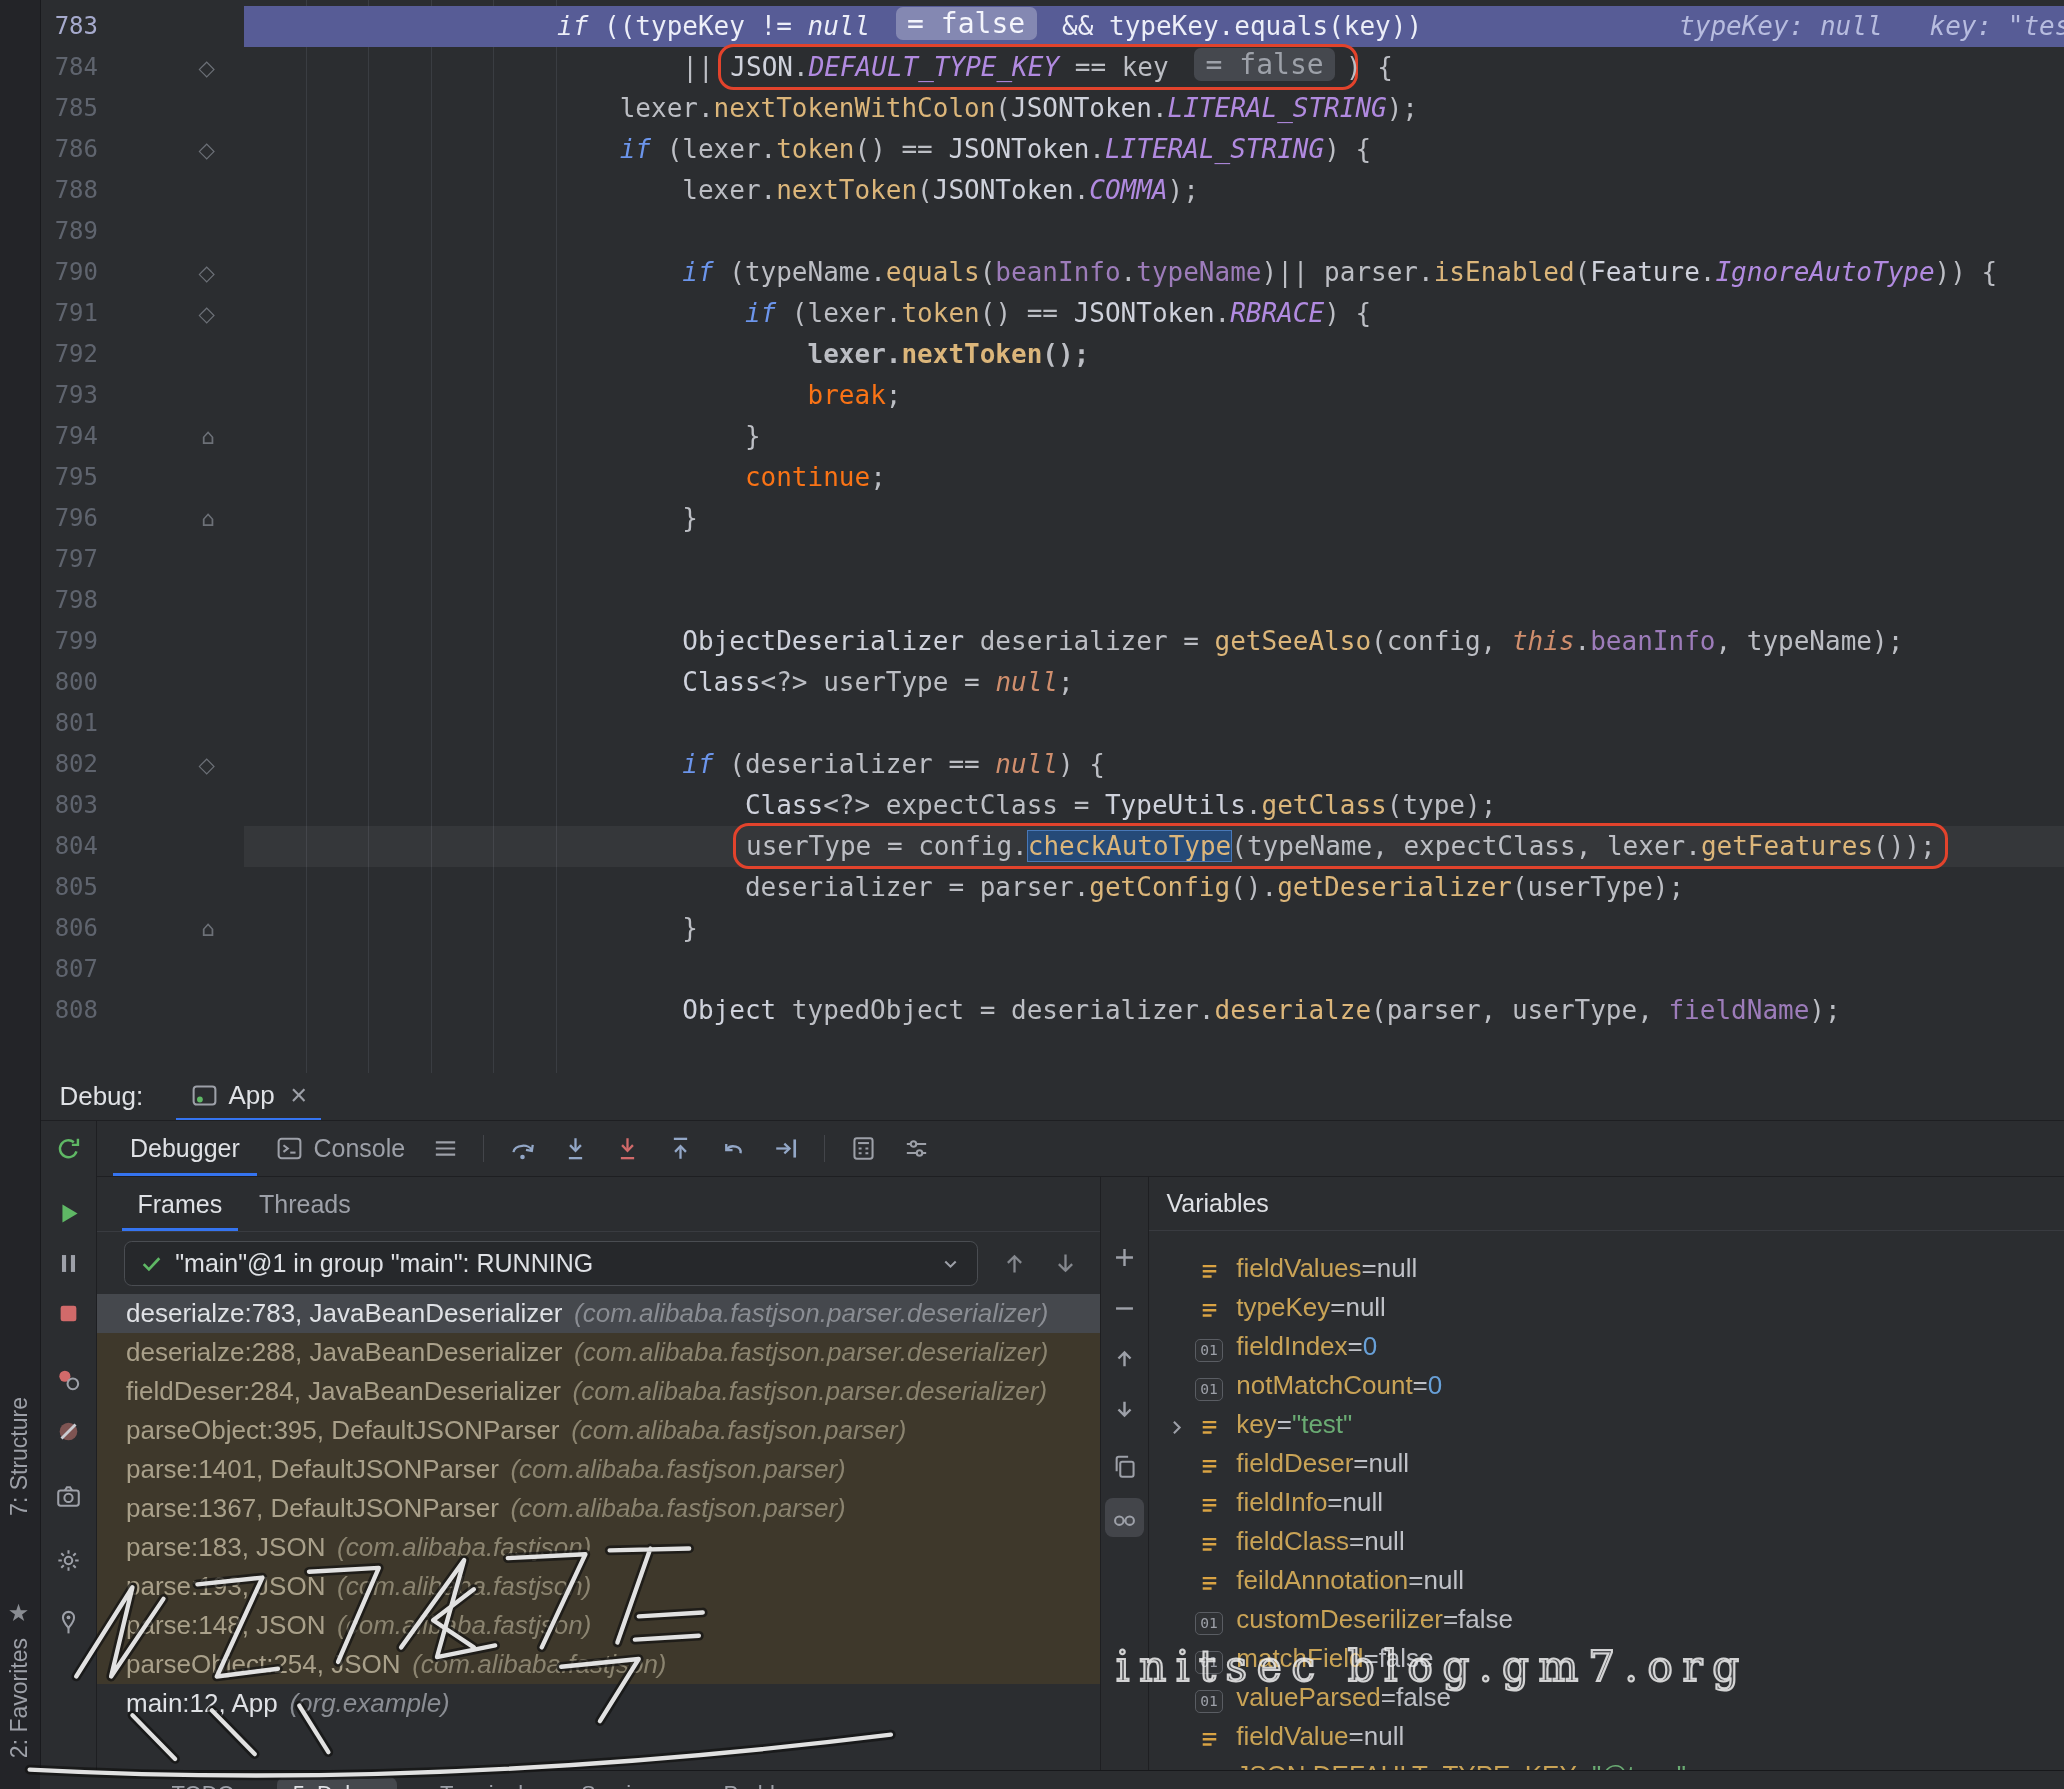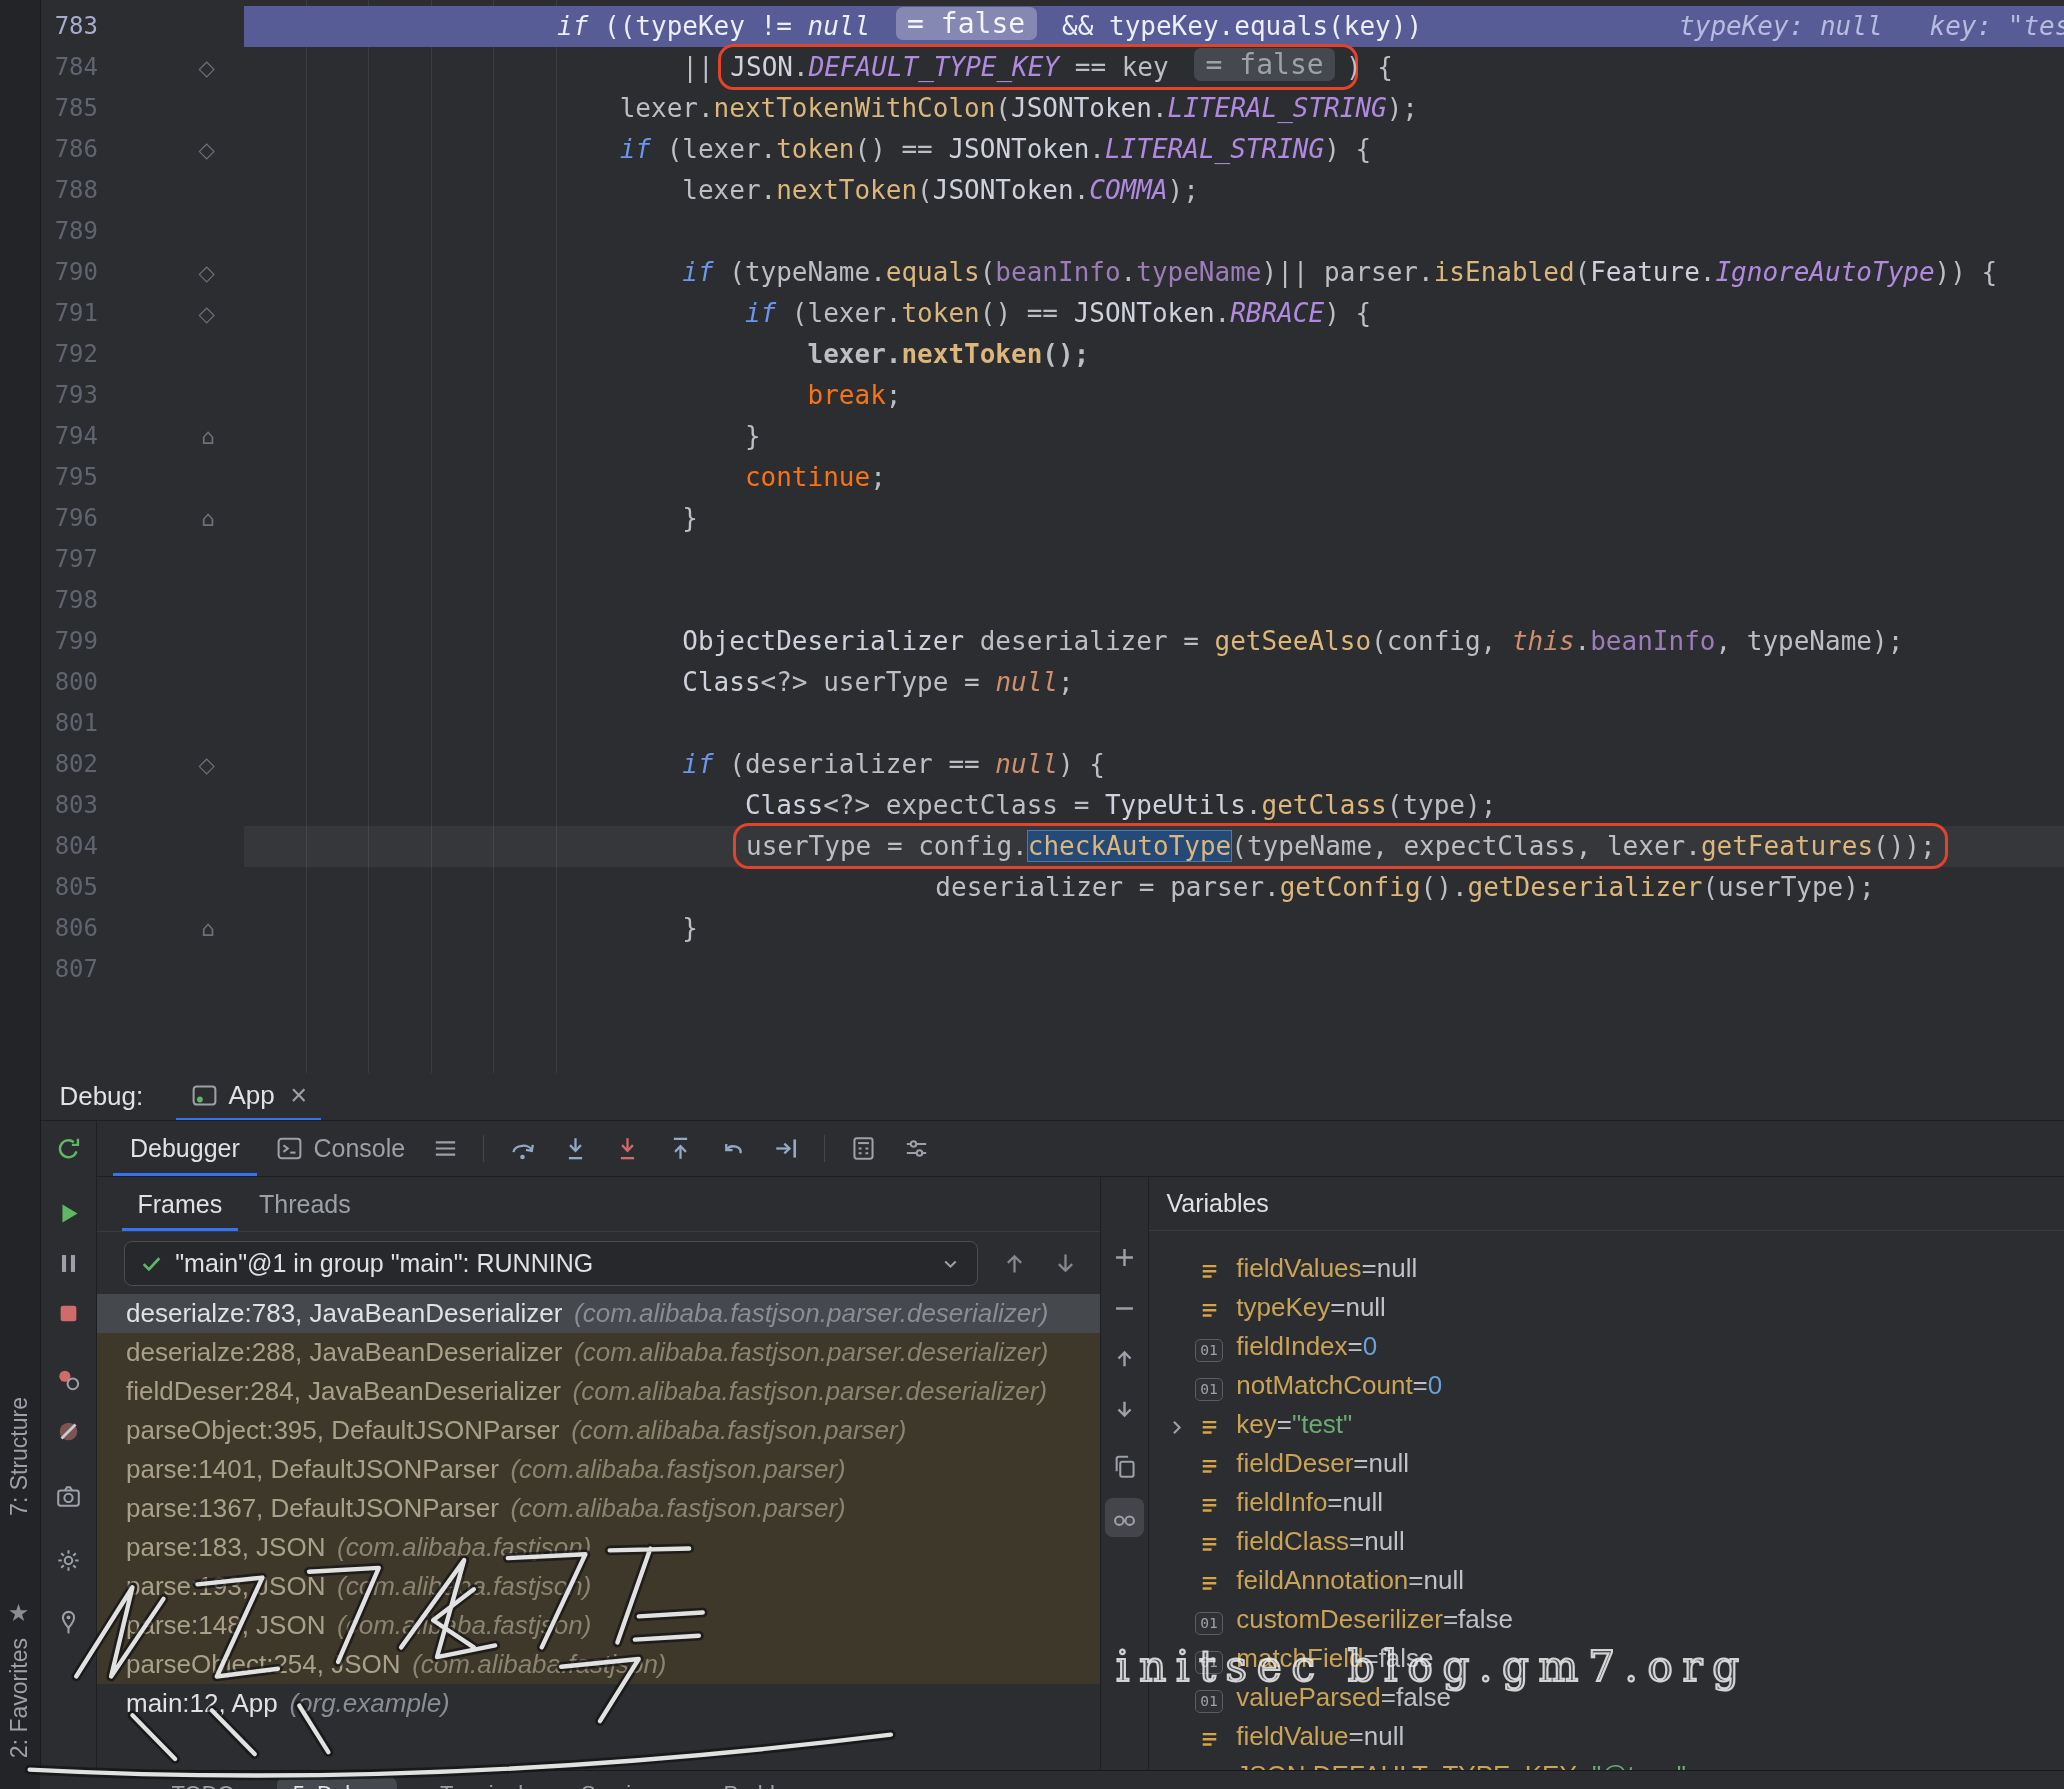--- a/index.html
+++ b/index.html
@@ -134,23 +134,24 @@
         <div class="cl"><span class="ln">795</span><span class="gi"></span><span class="cd" style="padding-left: 32ch;"><span class="tk-kp">continue</span><span class="tk-p">;</span></span></div>
         <div class="cl"><span class="ln">796</span><span class="gi">⌂</span><span class="cd" style="padding-left: 28ch;"><span class="tk-p">}</span></span></div>
         <div class="cl"><span class="ln">797</span><span class="gi"></span><span class="cd" style="padding-left: 0ch;"></span></div>
         <div class="cl"><span class="ln">798</span><span class="gi"></span><span class="cd" style="padding-left: 0ch;"></span></div>
         <div class="cl"><span class="ln">799</span><span class="gi"></span><span class="cd" style="padding-left: 28ch;"><span class="tk-t">ObjectDeserializer</span><span class="tk-p"> deserializer = </span><span class="tk-m">getSeeAlso</span><span class="tk-p">(config, </span><span class="tk-ko">this</span><span class="tk-p">.</span><span class="tk-f">beanInfo</span><span class="tk-p">, typeName);</span></span></div>
         <div class="cl"><span class="ln">800</span><span class="gi"></span><span class="cd" style="padding-left: 28ch;"><span class="tk-t">Class</span><span class="tk-p">&lt;?&gt; userType = </span><span class="tk-ko">null</span><span class="tk-p">;</span></span></div>
         <div class="cl"><span class="ln">801</span><span class="gi"></span><span class="cd" style="padding-left: 0ch;"></span></div>
         <div class="cl"><span class="ln">802</span><span class="gi">◇</span><span class="cd" style="padding-left: 28ch;"><span class="tk-kb">if</span><span class="tk-p"> (deserializer == </span><span class="tk-ko">null</span><span class="tk-p">) {</span></span></div>
         <div class="cl"><span class="ln">803</span><span class="gi"></span><span class="cd" style="padding-left: 32ch;"><span class="tk-t">Class</span><span class="tk-p">&lt;?&gt; expectClass = </span><span class="tk-t">TypeUtils</span><span class="tk-p">.</span><span class="tk-m">getClass</span><span class="tk-p">(type);</span></span></div>
         <div class="cl caret"><span class="ln">804</span><span class="gi"></span><span class="cd" style="padding-left: 32ch;"><span class="redbox"><span class="tk-p">userType = config.</span><span class="tk-sel">checkAutoType</span><span class="tk-p">(typeName, expectClass, lexer.</span><span class="tk-m">getFeatures</span><span class="tk-p">());</span></span></span></div>
-        <div class="cl"><span class="ln">805</span><span class="gi"></span><span class="cd" style="padding-left: 32ch; text-align: center;"><span class="tk-p">deserializer = parser.</span><span class="tk-m">getConfig</span><span class="tk-p">().</span><span class="tk-m">getDeserializer</span><span class="tk-p">(userType);</span></span></div>
+        <div class="cl"><span class="ln">805</span><span class="gi"></span><span class="cd" style="padding-left: 32ch;"><span class="tk-p">deserializer = parser.</span><span class="tk-m">getConfig</span><span class="tk-p">().</span><span class="tk-m">getDeserializer</span><span class="tk-p">(userType);</span></span></div>
         <div class="cl"><span class="ln">806</span><span class="gi">⌂</span><span class="cd" style="padding-left: 28ch;"><span class="tk-p">}</span></span></div>
         <div class="cl"><span class="ln">807</span><span class="gi"></span><span class="cd" style="padding-left: 0ch;"></span></div>
+        <div class="cl"><span class="ln">808</span><span class="gi"></span><span class="cd" style="padding-left: 28ch;"><span class="tk-t">Object</span><span class="tk-p"> typedObject = deserializer.</span><span class="tk-m">deserialze</span><span class="tk-p">(parser, userType, </span><span class="tk-f">fieldName</span><span class="tk-p">);</span></span></div>
       </div>
   </div>
 
   <div class="debug">
     <div class="dbg-head">
       <span class="dbg-label">Debug:</span>
       <div class="sess-tab">
         <span class="ic" data-icon="app">
             <svg viewBox="0 0 24 24" width="29" height="29">
               <rect x="3" y="4.5" width="18" height="15" rx="2.5" fill="none" stroke="#9da0a8" stroke-width="1.7"></rect>

